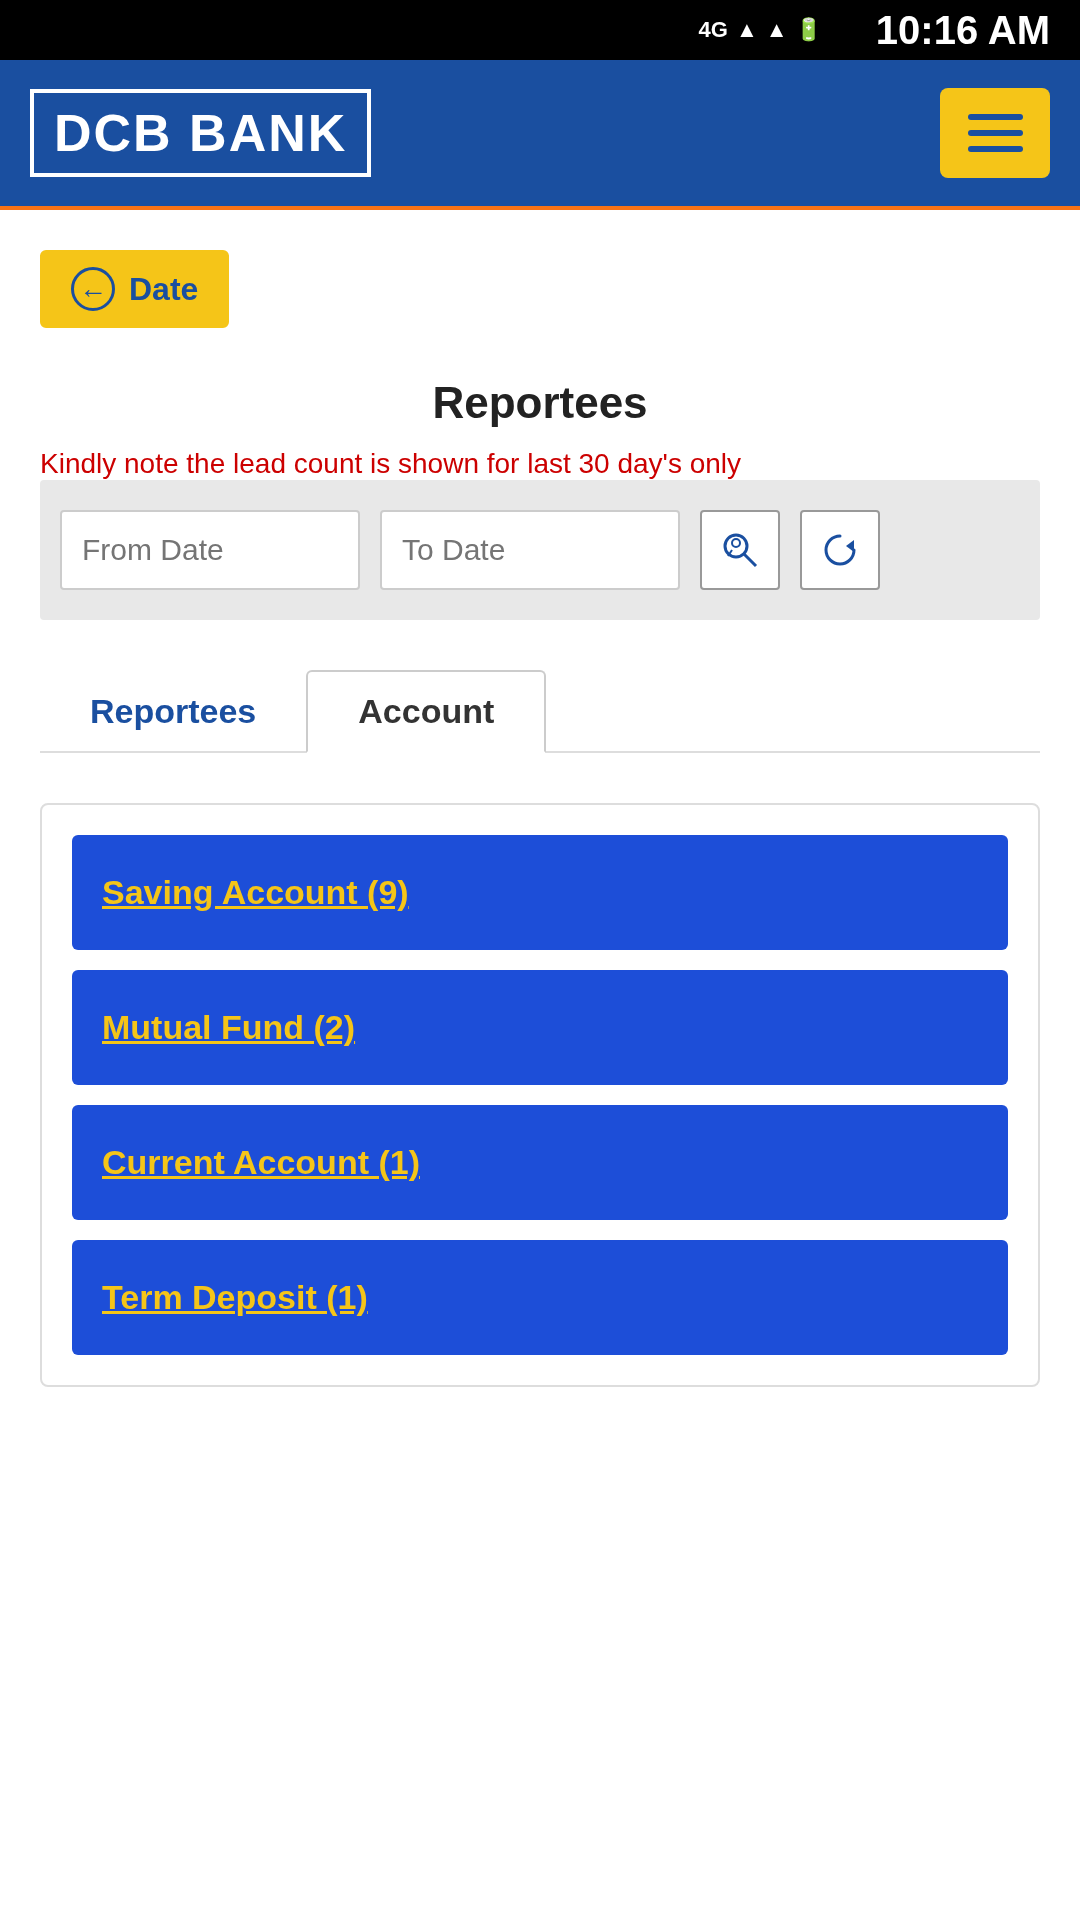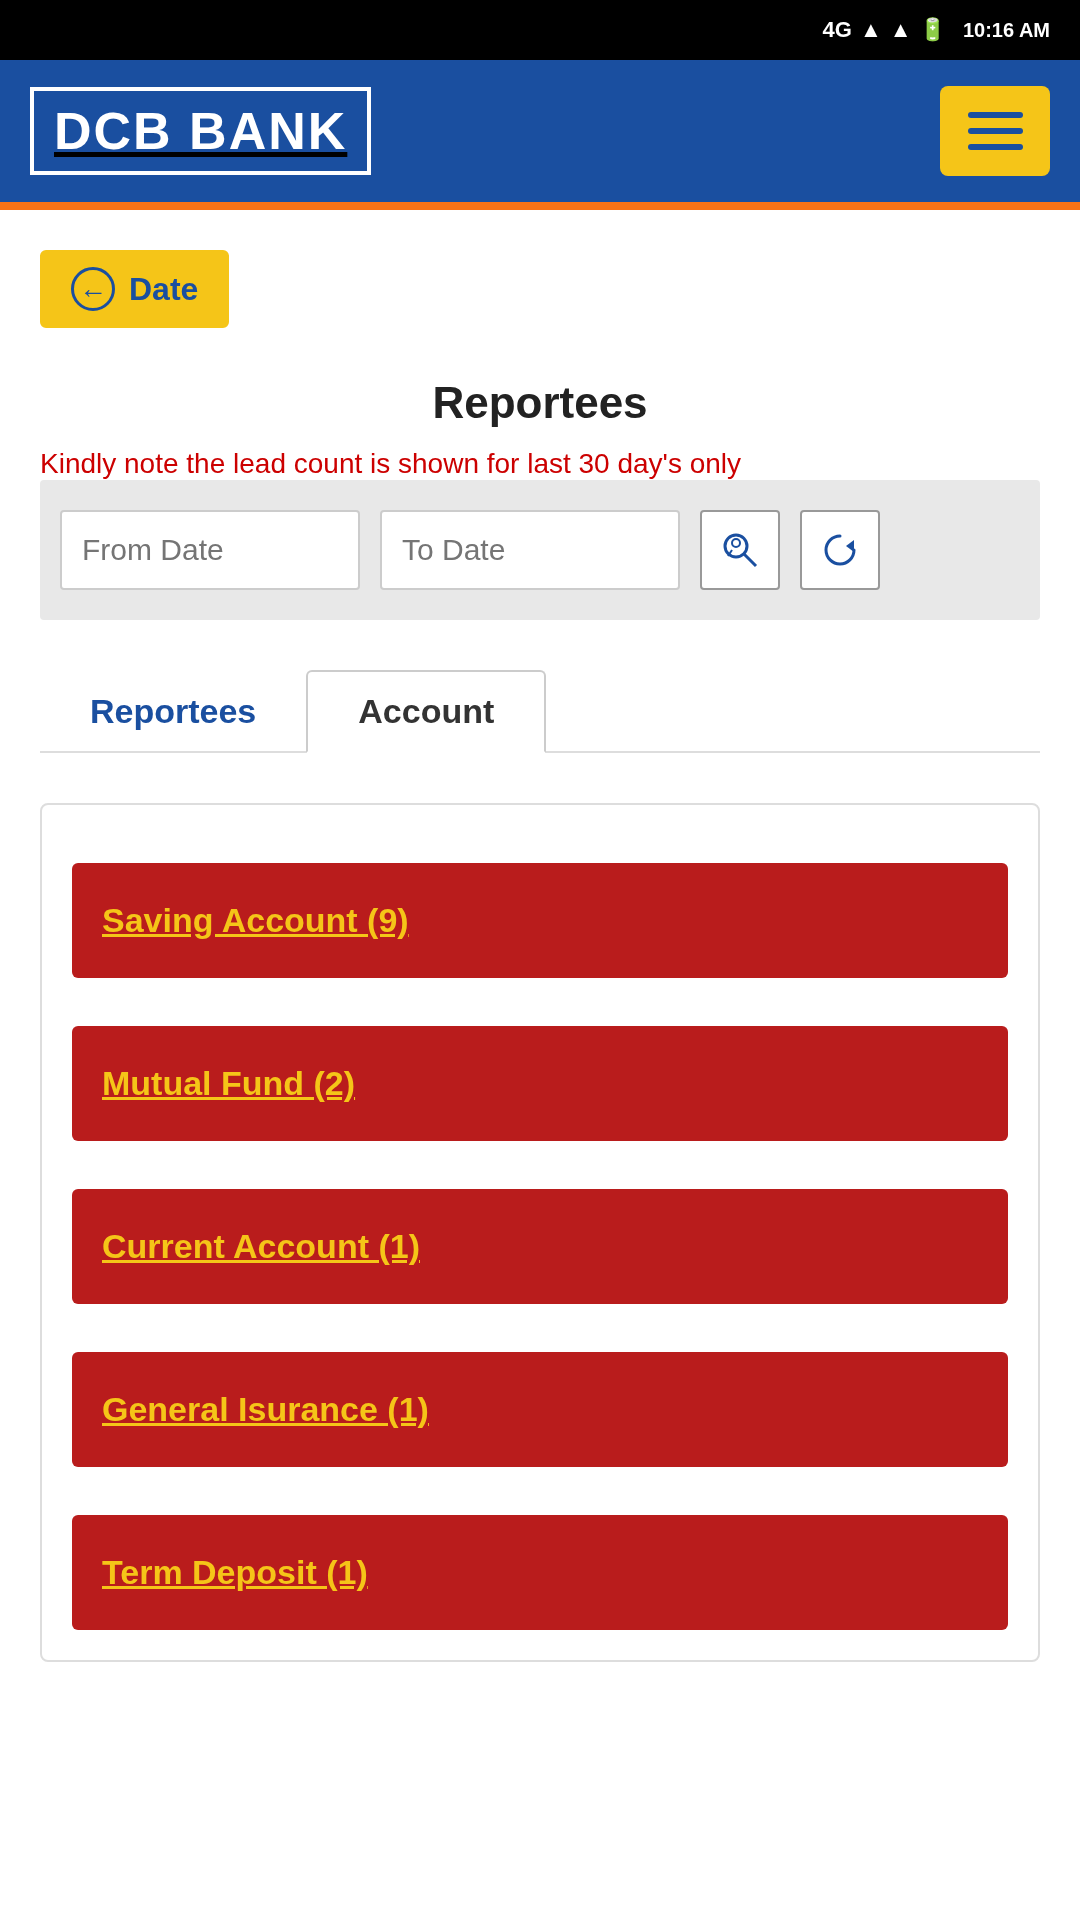--- a/index.html
+++ b/index.html
@@ -28,34 +28,34 @@
     }
 
     .status-bar .signal-icons {
       display: flex;
       align-items: center;
       gap: 8px;
       font-size: 22px;
     }
 
     .status-bar .time {
-      font-size: 20px;
-      font-weight: bold;
+      font-size: 40px;
+      font-weight: bold;
+      margin-left: 37px;
     }
 
     
     .header {
       background: #1a4fa0;
       height: 150px;
       display: flex;
       align-items: center;
       justify-content: space-between;
       padding: 0 30px;
-      border-bottom: 8px solid #f97316;
-      text-decoration: underline;
+      border-bottom: 4px solid #f97316;
     }
 
     .logo-container {
       border: 4px solid #fff;
       padding: 10px 20px;
       background: #1a4fa0;
     }
 
     .logo-text {
       color: #fff;
@@ -208,28 +208,27 @@
     .products-container {
       border: 2px solid #ddd;
       border-radius: 8px;
       padding: 30px;
       display: flex;
       flex-direction: column;
       gap: 20px;
     }
 
     .product-button {
-      background: #b91c1c;
+      background: #1d4ed8;
       border: none;
       border-radius: 6px;
       padding: 38px 30px;
       text-align: left;
       cursor: pointer;
       width: 100%;
-      margin-top: 28px;
     }
 
     .product-button a {
       color: #f5c518;
       font-size: 34px;
       font-weight: bold;
       text-decoration: underline;
     }
   </style>
 </head>
@@ -305,20 +304,17 @@
     <button class="product-button">
       <a>Saving Account (9)</a>
     </button>
     <button class="product-button">
       <a>Mutual Fund (2)</a>
     </button>
     <button class="product-button">
       <a>Current Account (1)</a>
     </button>
     <button class="product-button">
-      <a>General Isurance (1)</a>
-    </button>
-    <button class="product-button">
       <a>Term Deposit (1)</a>
     </button>
   </div>
 
 </div>
 
 </body></html>

